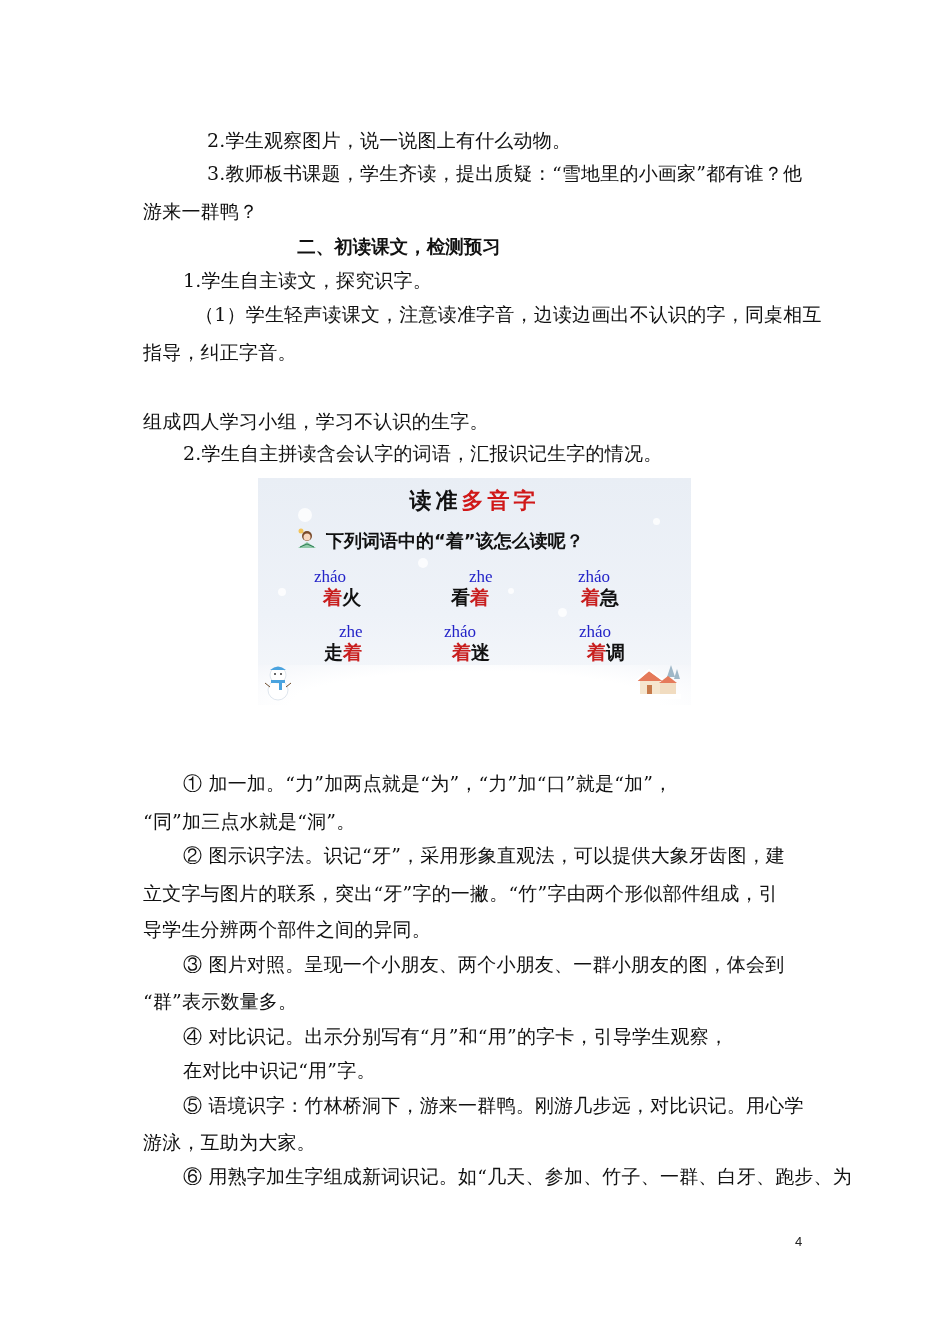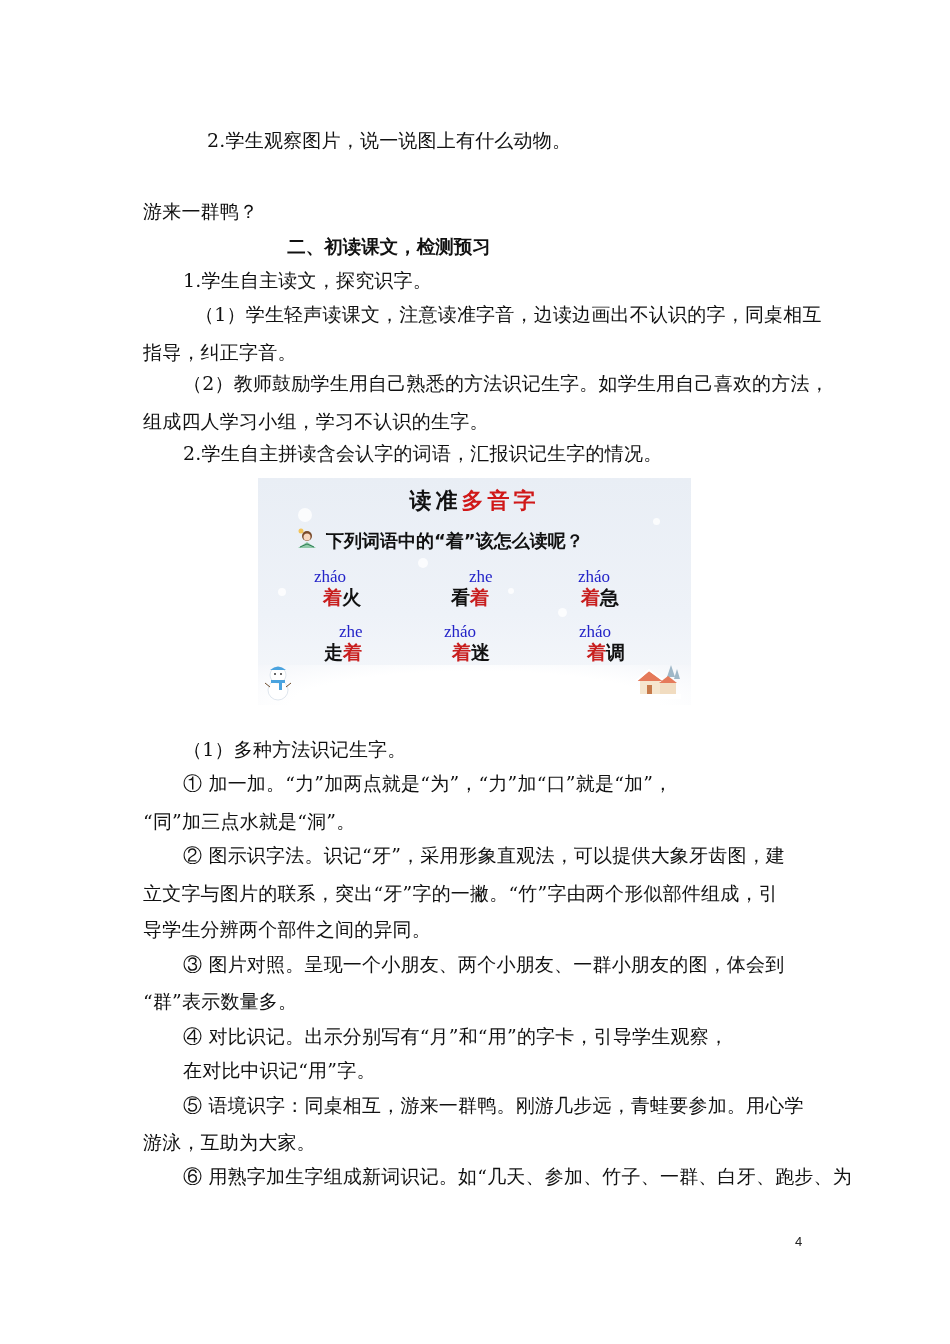--- a/index.html
+++ b/index.html
@@ -1,20 +1,20 @@
 <!DOCTYPE html>
 <html><head>
 <meta charset="utf-8">
 <style>
   html, body { margin: 0; padding: 0; background: #ffffff; }
   body { width: 950px; height: 1344px; position: relative; overflow: hidden;
          font-family: "DejaVu Serif", "Liberation Serif", serif; color: #111; }
   .page { position: absolute; left: 0; top: 0; width: 950px; height: 1344px; }
   .line { position: absolute; font-size: 19px; line-height: 24px; white-space: nowrap; letter-spacing: 0.2px; }
-  .heading { position: absolute; left: 10px; width: 758px; text-align: center; font-size: 18.5px; font-weight: bold; line-height: 24px; }
+  .heading { position: absolute; left: 0; width: 758px; text-align: center; font-size: 18.5px; font-weight: bold; line-height: 24px; padding-left: 20px; }
   .slide { position: absolute; left: 258px; top: 478px; width: 433px; height: 227px; overflow: hidden;
            background: linear-gradient(180deg, #e9eef5 0%, #eef2f8 60%, #f6f8fb 100%); }
   .slide .snow-ground { position: absolute; left: 0; right: 0; bottom: 0; height: 40px;
            background: radial-gradient(ellipse at 50% 100%, #ffffff 60%, #f4f6fa 100%); }
   .slide .flake { position: absolute; border-radius: 50%; background: rgba(255,255,255,0.8); }
   .slide-title { position: absolute; top: 8px; left: 0; width: 433px; text-align: center; font-size: 22px; font-weight: bold;
            font-family: "DejaVu Sans", sans-serif; letter-spacing: 4px; }
   .slide-title .dark { color: #111; font-family: Liberation Serif, serif; }
   .slide-title .red { color: #d01818; }
   .slide-question { position: absolute; top: 51px; left: 68px; font-size: 18px; font-weight: bold;
@@ -28,28 +28,28 @@
   .snowman { position: absolute; left: 5px; bottom: 4px; width: 30px; height: 38px; }
   .house { position: absolute; right: 10px; bottom: 6px; width: 48px; height: 36px; }
   .page-num { position: absolute; left: 795px; top: 1234px; font-family: "Liberation Sans", sans-serif; font-size: 13px; color: #222; }
 </style>
 </head>
 <body>
 
 <div class="page">
 
   <div class="line" style="left:207px; top:128px;">2.学生观察图片，说一说图上有什么动物。</div>
+  <div class="line" style="left:207px; top:161px;">3.教师板书课题，学生齐读，提出质疑：“雪地里的小画家”都有谁？他</div>
   <div class="line" style="left:143px; top:199px;">游来一群鸭？</div>
 
   <div class="heading" style="top:235px;">二、初读课文，检测预习</div>
 
   <div class="line" style="left:183px; top:268px;">1.学生自主读文，探究识字。</div>
   <div class="line" style="left:183px; top:302px;margin-left:12px;">（1）学生轻声读课文，注意读准字音，边读边画出不认识的字，同桌相互</div>
   <div class="line" style="left:143px; top:340px;">指导，纠正字音。</div>
-  <div class="line" style="left:183px; top:371px;">（2）教师鼓励学生用自己熟悉的方法识记生字。如学生用自己喜欢的方法，</div>
   <div class="line" style="left:143px; top:409px;">组成四人学习小组，学习不认识的生字。</div>
   <div class="line" style="left:183px; top:441px;">2.学生自主拼读含会认字的词语，汇报识记生字的情况。</div>
 
   <div class="slide">
     <div class="flake" style="left:40px; top:30px; width:14px; height:14px;"></div>
     <div class="flake" style="left:20px; top:110px; width:8px; height:8px;"></div>
     <div class="flake" style="left:160px; top:80px; width:10px; height:10px;"></div>
     <div class="flake" style="left:300px; top:130px; width:9px; height:9px;"></div>
     <div class="flake" style="left:395px; top:40px; width:7px; height:7px;"></div>
     <div class="flake" style="left:250px; top:110px; width:6px; height:6px;"></div>
@@ -113,28 +113,27 @@
       <path d="M4 18 L16 8 L30 18 Z" fill="#e57a5a"></path>
       <path d="M3 18 L16 7 L31 18" stroke="#fff" stroke-width="2" fill="none"></path>
       <rect x="7" y="18" width="20" height="14" fill="#f5e6cf"></rect>
       <rect x="14" y="22" width="5" height="10" fill="#c77a4a"></rect>
       <rect x="27" y="20" width="16" height="12" fill="#f1dcc0"></rect>
       <path d="M26 20 L35 13 L44 20 Z" fill="#e57a5a"></path>
       <rect x="0" y="31" width="48" height="5" fill="#ffffff"></rect>
     </svg>
   </div>
 
-  <div class="line" style="left:183px; top:737px;">（1）多种方法识记生字。</div>
   <div class="line" style="left:183px; top:771px;">① 加一加。“力”加两点就是“为”，“力”加“口”就是“加”，</div>
   <div class="line" style="left:143px; top:809px;">“同”加三点水就是“洞”。</div>
   <div class="line" style="left:183px; top:843px;">② 图示识字法。识记“牙”，采用形象直观法，可以提供大象牙齿图，建</div>
   <div class="line" style="left:143px; top:917px;">导学生分辨两个部件之间的异同。</div>
   <div class="line" style="left:143px; top:881px;">立文字与图片的联系，突出“牙”字的一撇。“竹”字由两个形似部件组成，引</div>
   <div class="line" style="left:183px; top:952px;">③ 图片对照。呈现一个小朋友、两个小朋友、一群小朋友的图，体会到</div>
   <div class="line" style="left:143px; top:989px;">“群”表示数量多。</div>
   <div class="line" style="left:183px; top:1024px;">④ 对比识记。出示分别写有“月”和“用”的字卡，引导学生观察，</div>
   <div class="line" style="left:183px; top:1058px;">在对比中识记“用”字。</div>
-  <div class="line" style="left:183px; top:1093px;">⑤ 语境识字：同桌相互，游来一群鸭。刚游几步远，青蛙要参加。用心学</div>
+  <div class="line" style="left:183px; top:1093px;">⑤ 语境识字：竹林桥洞下，游来一群鸭。刚游几步远，对比识记。用心学</div>
   <div class="line" style="left:143px; top:1130px;">游泳，互助为大家。</div>
   <div class="line" style="left:183px; top:1164px;">⑥ 用熟字加生字组成新词识记。如“几天、参加、竹子、一群、白牙、跑步、为</div>
 
   <div class="page-num">4</div>
 </div>
 
 </body></html>

